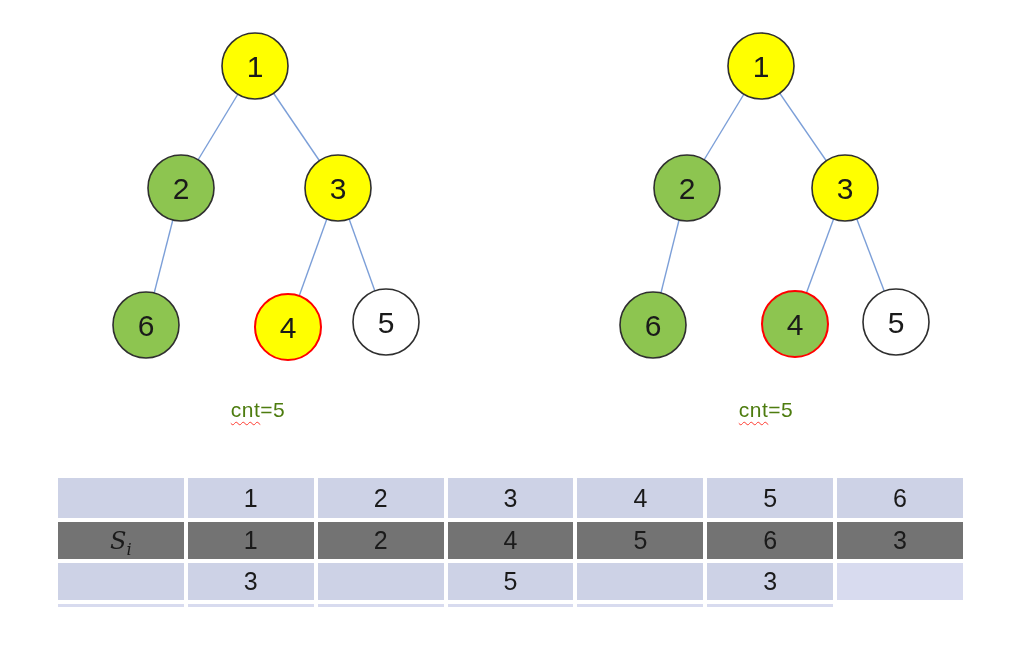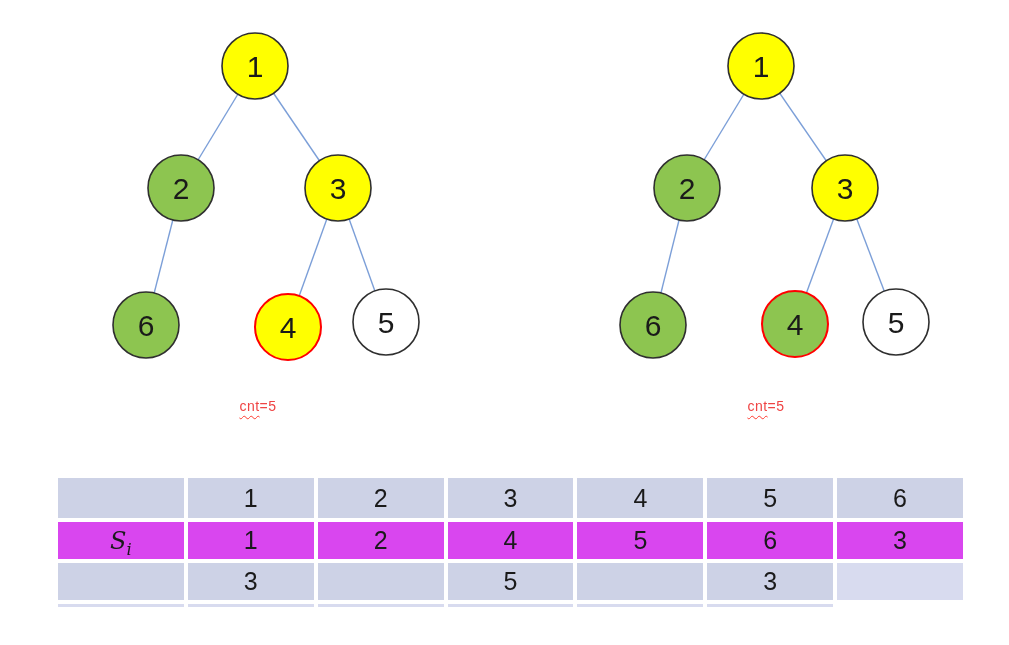--- a/index.html
+++ b/index.html
@@ -8,42 +8,42 @@
     font-family:"Liberation Sans","DejaVu Sans",sans-serif;
   }
   .stage{position:absolute;inset:0;}
   #trees-svg{position:absolute;left:0;top:0;}
   .node-label-text{
     font-family:"Liberation Sans","DejaVu Sans",sans-serif;
     font-size:30px;fill:#1a1a1a;
   }
   .caption{
     position:absolute;transform:translateX(-50%);
-    font-size:14px;color:#ef4444;letter-spacing:0.5px;white-space:nowrap;
+    font-size:21px;color:#4d7c0f;letter-spacing:0.5px;white-space:nowrap;
   }
   .squiggle{
     text-decoration-line:underline;
     text-decoration-style:wavy;
     text-decoration-color:#ff3b30;
     text-decoration-thickness:1px;
     text-underline-offset:4px;
   }
   .dtable{
     position:absolute;left:58px;top:478px;width:905px;
     display:grid;
     grid-template-columns:repeat(7,1fr);
     grid-template-rows:40px 37px 37px 3px;
     row-gap:4px;column-gap:4px;
   }
   .cell{
     display:flex;align-items:center;justify-content:center;
     font-size:25px;color:#1a1a1a;
   }
   .cell.dark{background:#CDD2E6;}
-  .cell.light{background:#d946ef;}
+  .cell.light{background:#737373;}
   .cell.band{background:#D8DBEF;}
   .mathlabel{
     font-family:"DejaVu Serif","Liberation Serif",serif;
     font-style:italic;font-size:24px;color:#1a1a1a;
   }
   .mathlabel sub{
     font-size:0.68em;font-style:italic;line-height:0;vertical-align:-0.35em;
   }
 </style>
 </head>

